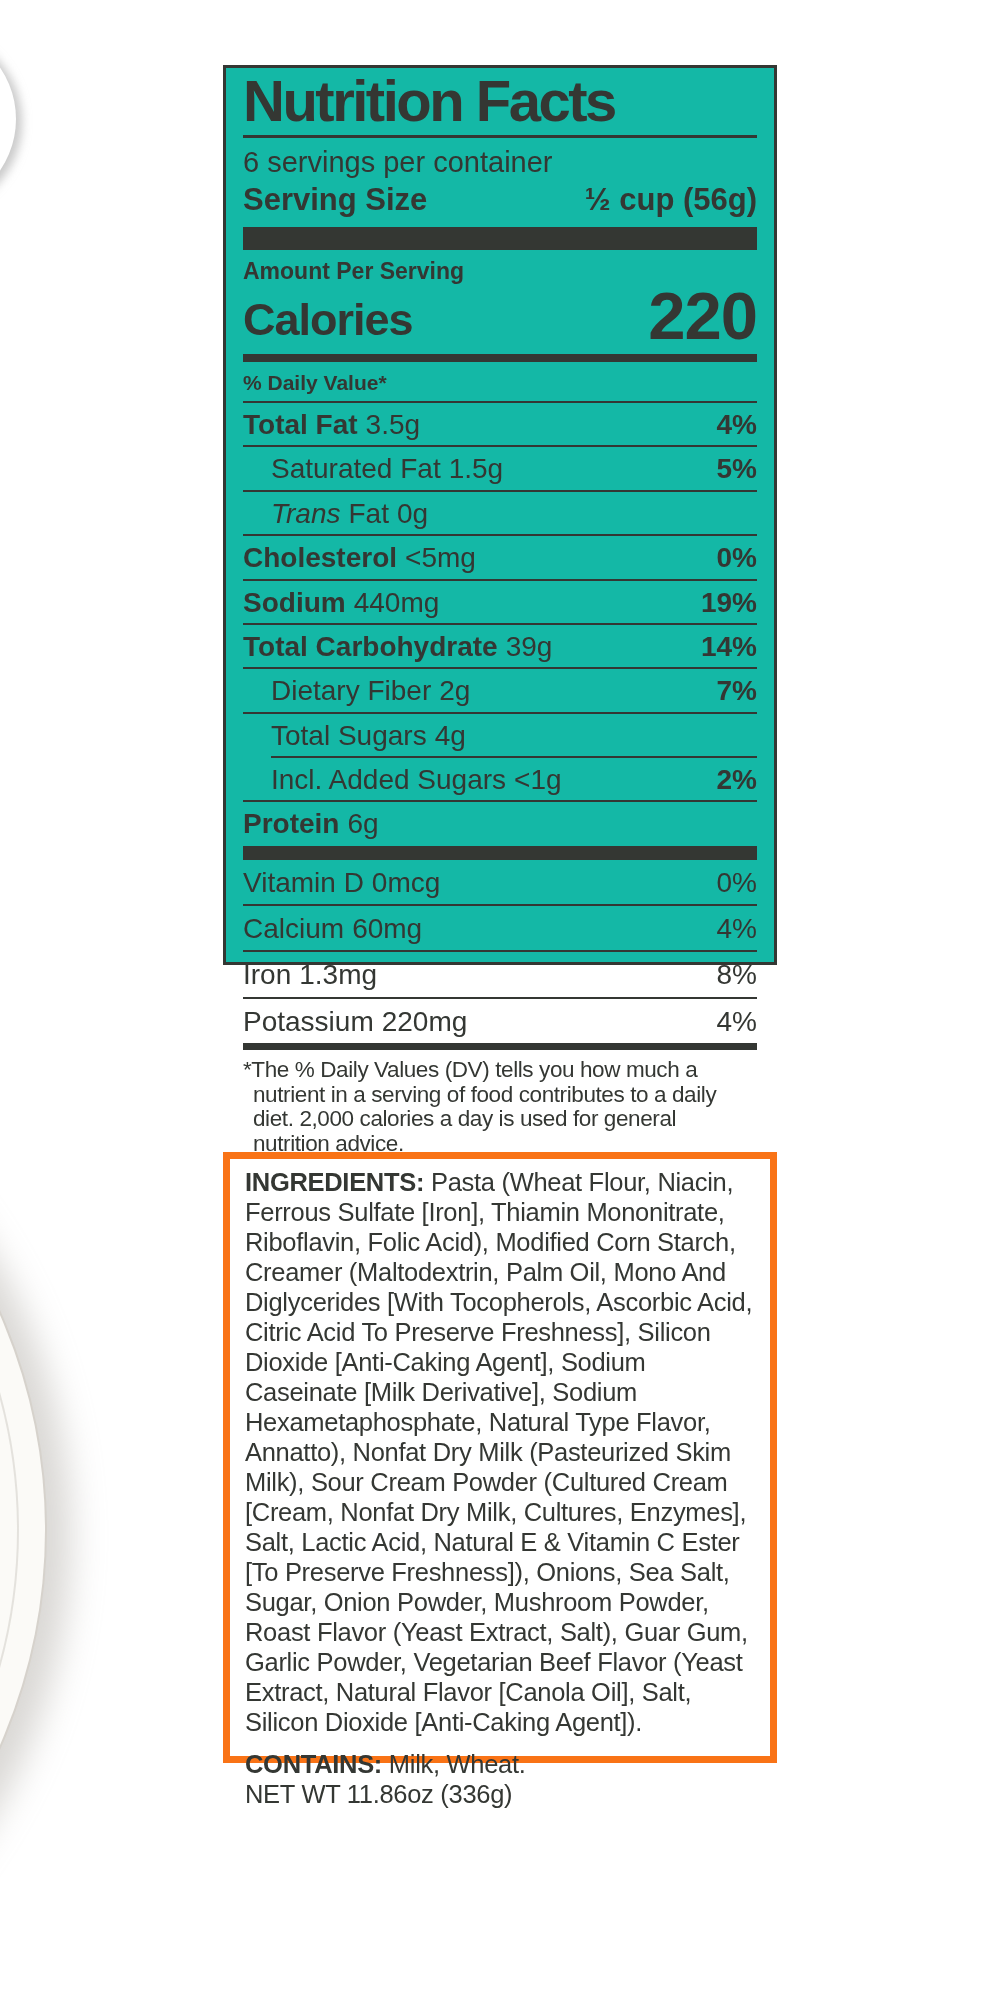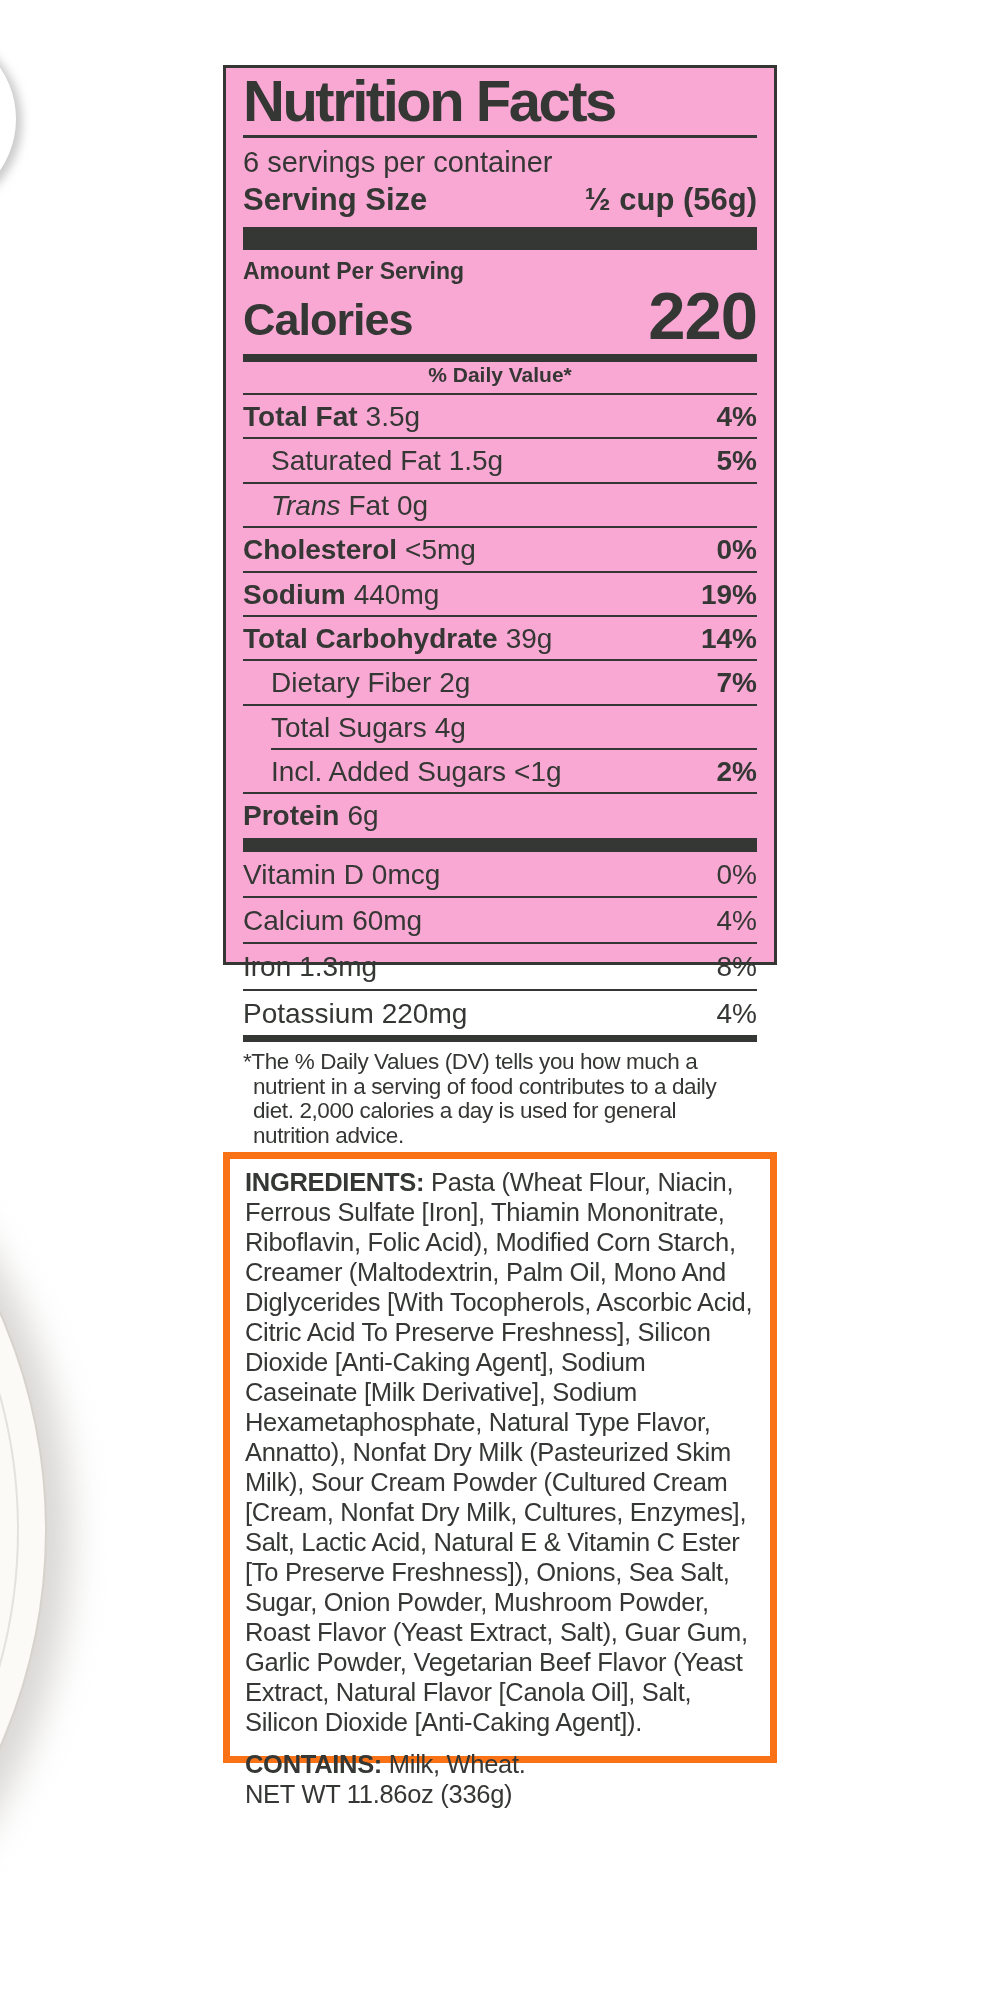--- a/index.html
+++ b/index.html
@@ -17,34 +17,34 @@
     position:absolute;left:26px;top:26px;right:26px;bottom:26px;border-radius:50%;
     border:2px solid rgba(210,206,200,0.55);
   }
   .dish-edge{
     position:absolute;left:-166px;top:28px;width:182px;height:182px;border-radius:50%;
     background:#ffffff;box-shadow:5px 3px 10px 1px rgba(158,158,158,0.55);
   }
   
   .nf-box{
     position:absolute;left:223px;top:65px;width:554px;height:900px;
-    box-sizing:border-box;border:3px solid #343733;padding:0 17px;background:#f9a8d4;
+    box-sizing:border-box;border:3px solid #343733;padding:0 17px;background:#14b8a6;
   }
   .nf-title{font-size:58px;font-weight:bold;letter-spacing:-2.5px;line-height:1.02;margin-top:3px;white-space:nowrap;}
   .rule{background:#343733;}
   .rule-title{height:3px;margin-top:5px;}
   .nf-servings{font-size:29px;margin-top:8px;line-height:1.15;}
   .nf-ssrow{display:flex;justify-content:space-between;align-items:baseline;font-weight:bold;font-size:31px;margin-top:2px;line-height:1.15;gap:20px;}
   .bar-thick{height:23px;margin-top:10px;background:#343733;}
   .nf-aps{font-weight:bold;font-size:23px;margin-top:9px;line-height:1.1;}
   .nf-calrow{display:flex;justify-content:space-between;align-items:flex-end;margin-top:0;}
   .nf-cal-label{font-weight:bold;font-size:45px;line-height:1.25;letter-spacing:-1px;}
   .nf-cal-value{font-weight:bold;font-size:67px;line-height:0.95;letter-spacing:-1px;text-align:right;}
   .bar-cal{height:8px;margin-top:6px;background:#343733;}
-  .dv-header{text-align:center;font-weight:bold;font-size:21px;padding:1px 0 6px;}
+  .dv-header{text-align:left;font-weight:bold;font-size:21px;padding:9px 0 6px;}
   .nrow{display:flex;justify-content:space-between;align-items:baseline;border-top:2px solid #343733;padding:6px 0 5px;font-size:28px;line-height:1.12;}
   .nrow .nm{font-weight:bold;}
   .nrow.sub{padding-left:28px;}
   .nrow.nosep{border-top:none;}
   .inset-sep{height:2px;background:#343733;margin-left:28px;}
   .it{font-style:italic;}
   .sp{margin-right:8px;}
   .dv-bold{font-weight:bold;}
   .bar-mid{height:14px;margin-top:1px;background:#343733;}
   .vrow{display:flex;justify-content:space-between;align-items:baseline;border-top:2px solid #343733;padding:7px 0 6px;font-size:28px;line-height:1.12;}

